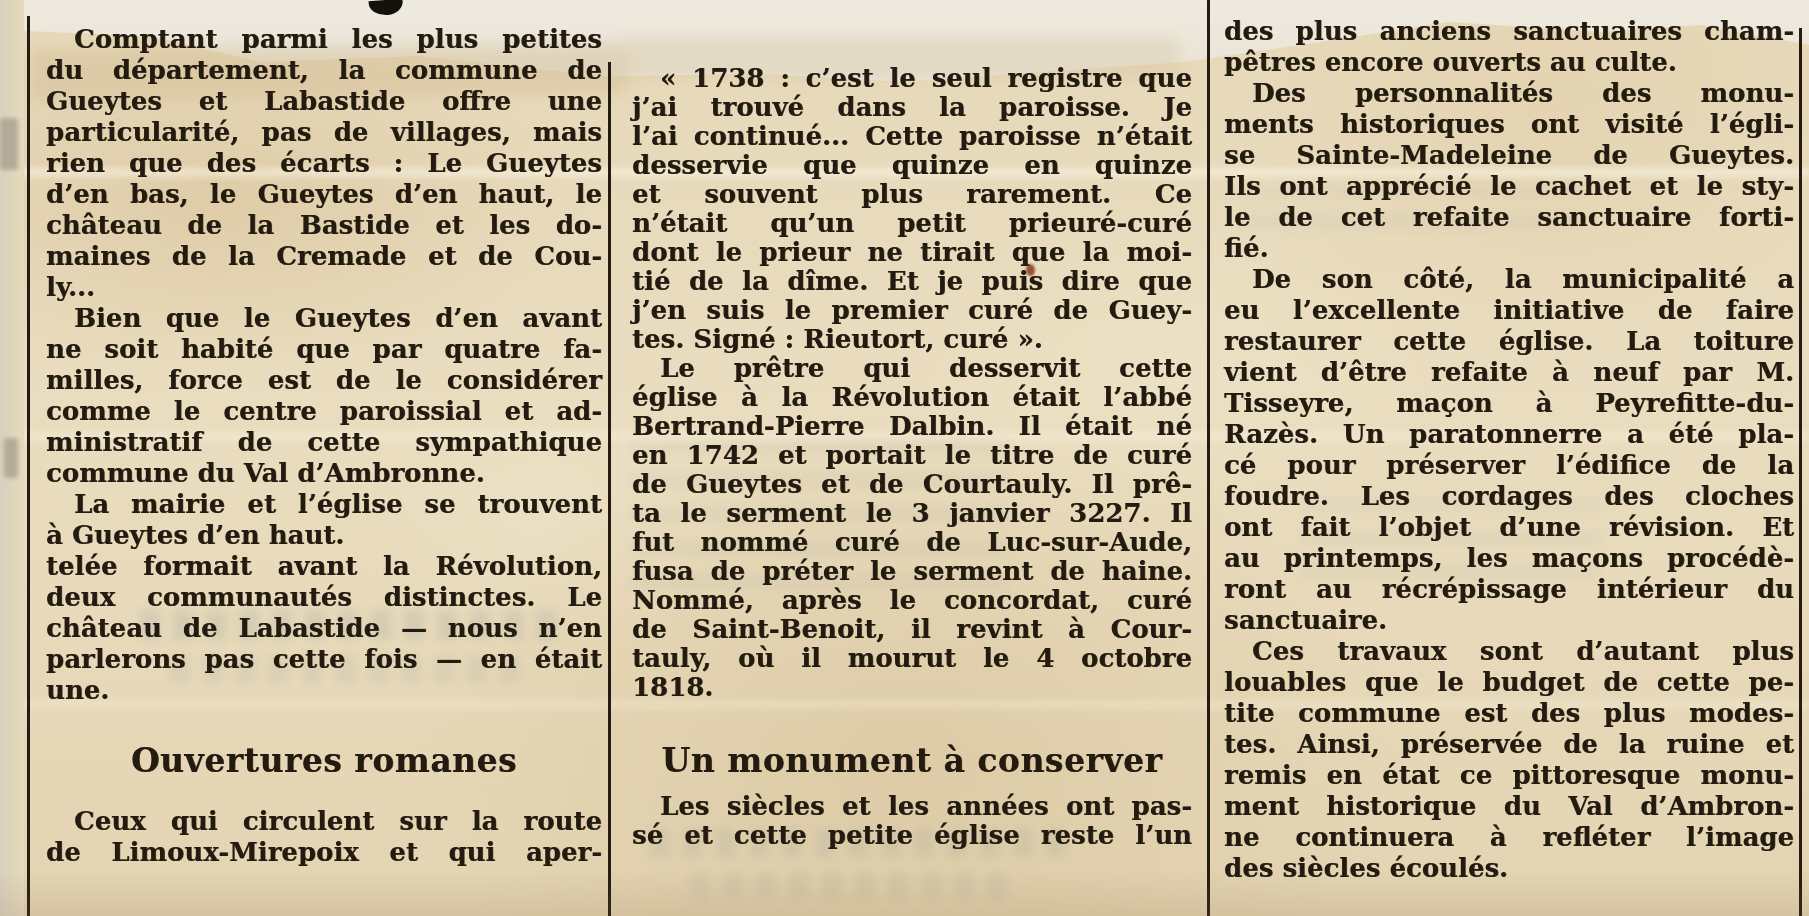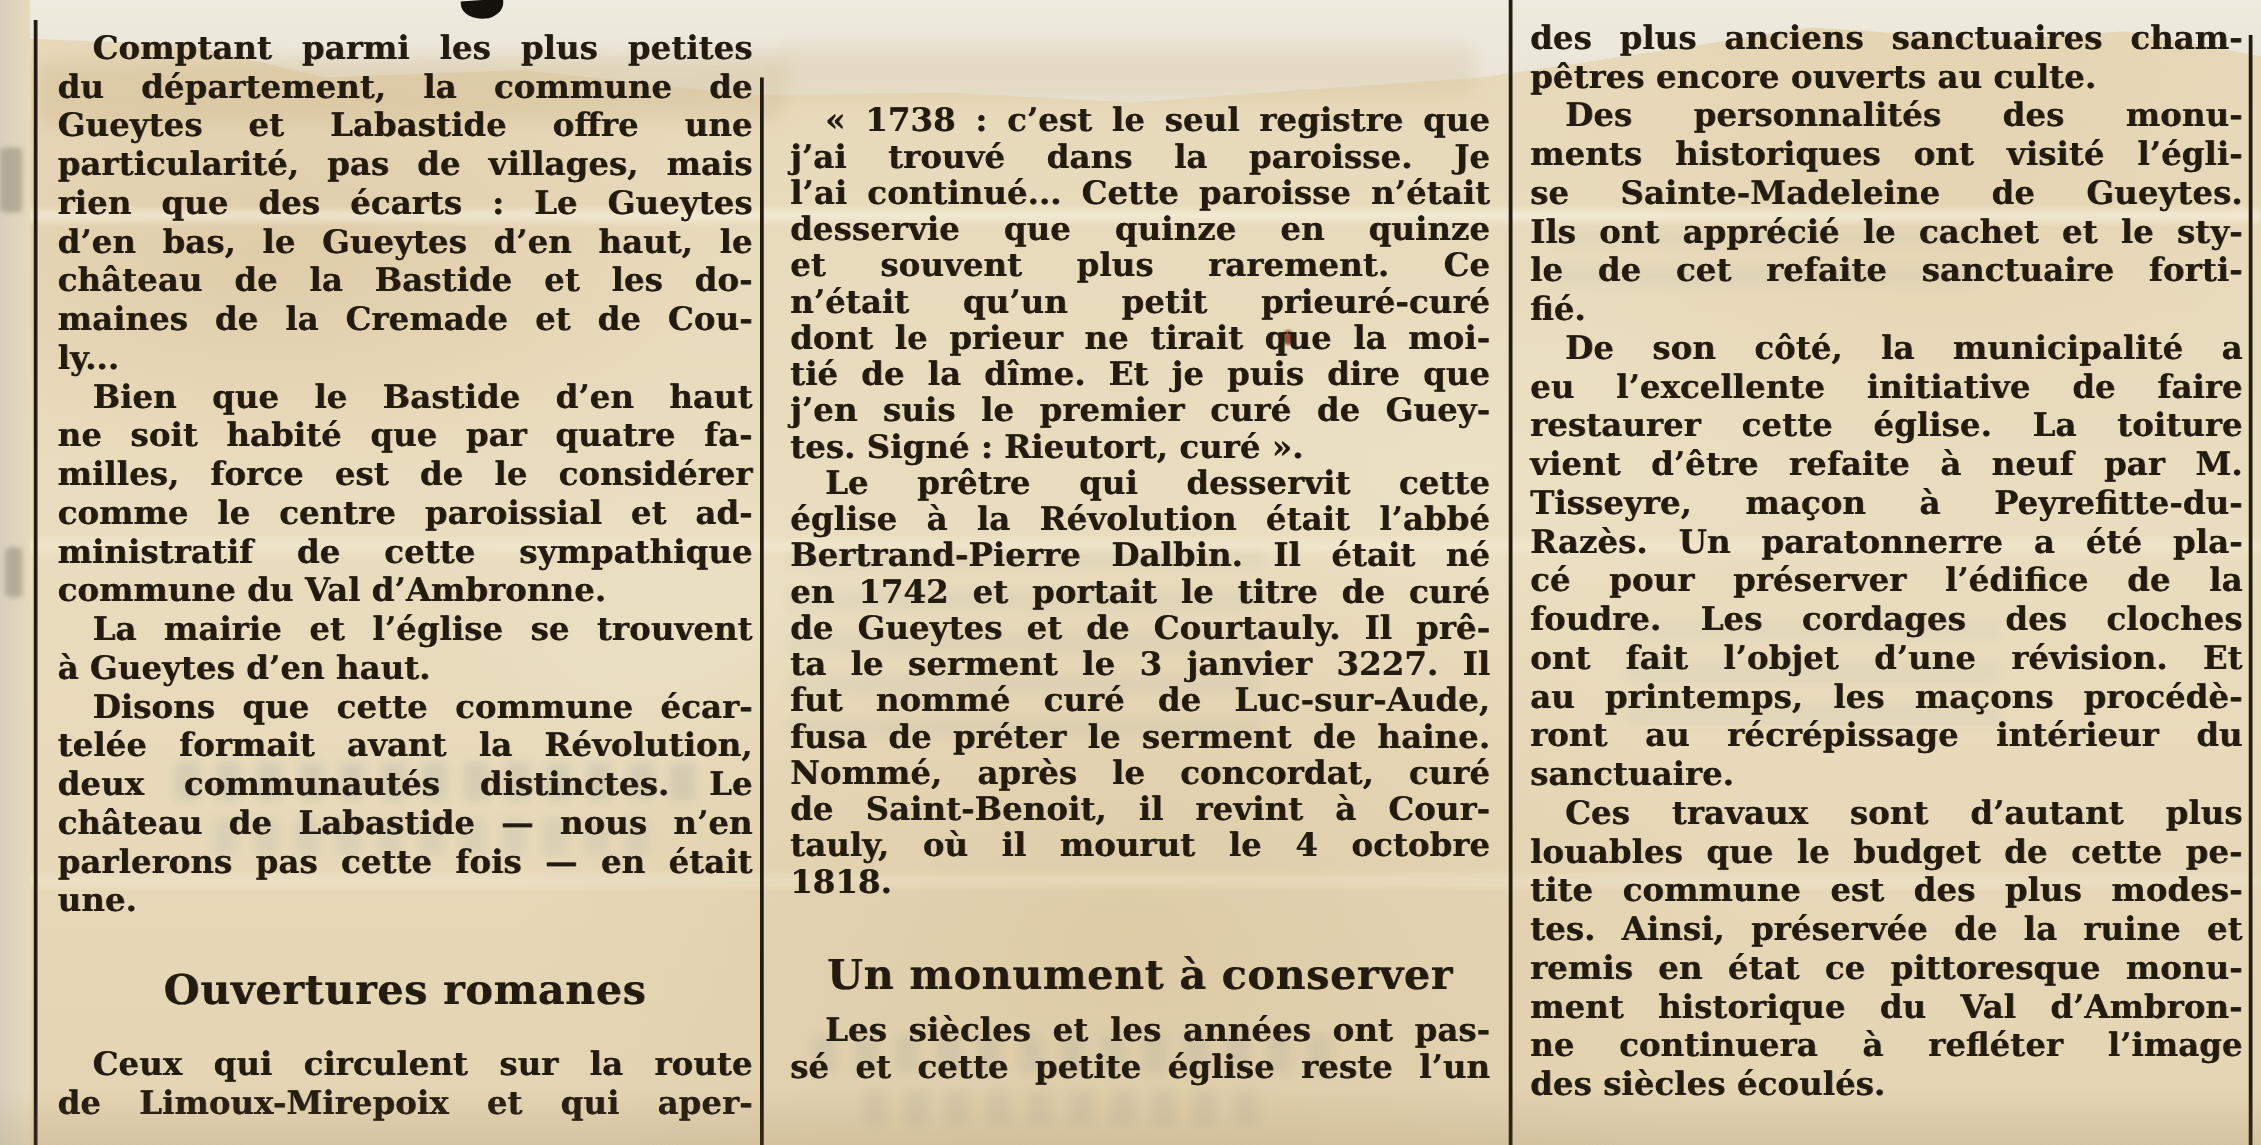--- a/index.html
+++ b/index.html
@@ -48,21 +48,21 @@
     background:repeating-linear-gradient(0deg, rgba(116,136,146,.28) 0 16px, transparent 16px 34px);
   }
   .crease { position:absolute; left:0; right:0; height:9px;
     background:rgba(255,252,240,.45); filter:blur(3px); }
   .vignette { position:absolute; left:0; right:0; bottom:0; height:46px;
     background:linear-gradient(180deg, transparent, rgba(140,110,70,.16)); }
   
   .col { position:absolute; color:#241b10; font-weight:bold;
     text-shadow:.5px 0 0 rgba(35,26,16,.65); }
   #col-left   { left:46px;   top:24px; width:556px; font-size:26px; line-height:31px; }
-  #col-middle { left:632px;  top:83px; width:560px; font-size:26px; line-height:29px; }
+  #col-middle { left:632px;  top:64px; width:560px; font-size:26px; line-height:29px; }
   #col-right  { left:1224px; top:16px; width:570px; font-size:26px; line-height:31px; }
   .line { text-align:justify; text-align-last:justify; }
   .line.first { text-indent:28px; }
   .line.last { text-align-last:left; }
   .heading { text-align:center; font-size:33px; line-height:38px; letter-spacing:.5px; }
   #col-left  .heading { margin:36px 0 26px; }
   #col-middle .heading { margin:40px 0 12px; }
 </style>
 </head>
 <body>
@@ -97,29 +97,28 @@
   <div class="col" id="col-left">
       <div class="line first">Comptant parmi les plus petites</div>
       <div class="line">du département, la commune de</div>
       <div class="line">Gueytes et Labastide offre une</div>
       <div class="line">particularité, pas de villages, mais</div>
       <div class="line">rien que des écarts : Le Gueytes</div>
       <div class="line">d’en bas, le Gueytes d’en haut, le</div>
       <div class="line">château de la Bastide et les do-</div>
       <div class="line">maines de la Cremade et de Cou-</div>
       <div class="line last">ly...</div>
-      <div class="line first">Bien que le Bastide d’en haut</div>
+      <div class="line first">Bien que le Gueytes d’en avant</div>
       <div class="line">ne soit habité que par quatre fa-</div>
       <div class="line">milles, force est de le considérer</div>
       <div class="line">comme le centre paroissial et ad-</div>
       <div class="line">ministratif de cette sympathique</div>
       <div class="line last">commune du Val d’Ambronne.</div>
       <div class="line first">La mairie et l’église se trouvent</div>
       <div class="line last">à Gueytes d’en haut.</div>
-      <div class="line first">Disons que cette commune écar-</div>
       <div class="line">telée formait avant la Révolution,</div>
       <div class="line">deux communautés distinctes. Le</div>
       <div class="line">château de Labastide — nous n’en</div>
       <div class="line">parlerons pas cette fois — en était</div>
       <div class="line last">une.</div>
       <div class="heading">Ouvertures romanes</div>
       <div class="line first">Ceux qui circulent sur la route</div>
       <div class="line">de Limoux-Mirepoix et qui aper-</div>
     </div>
   <div class="col" id="col-middle">

